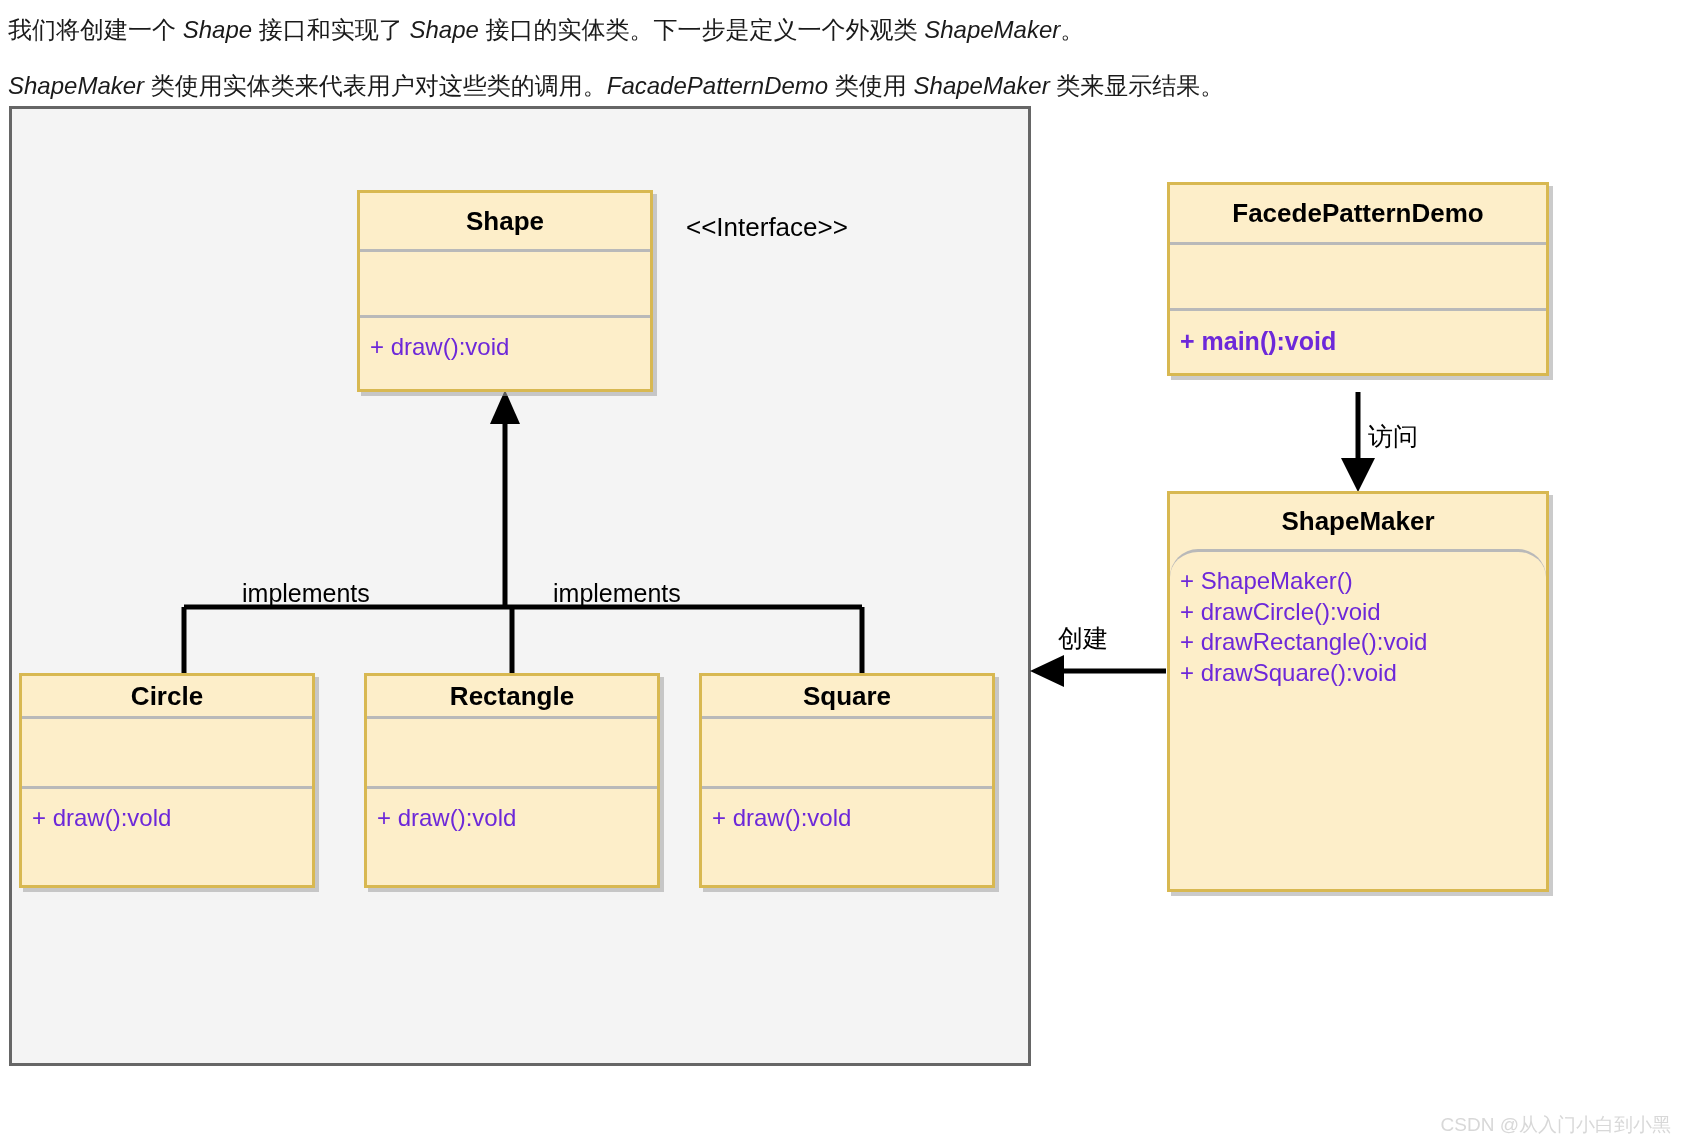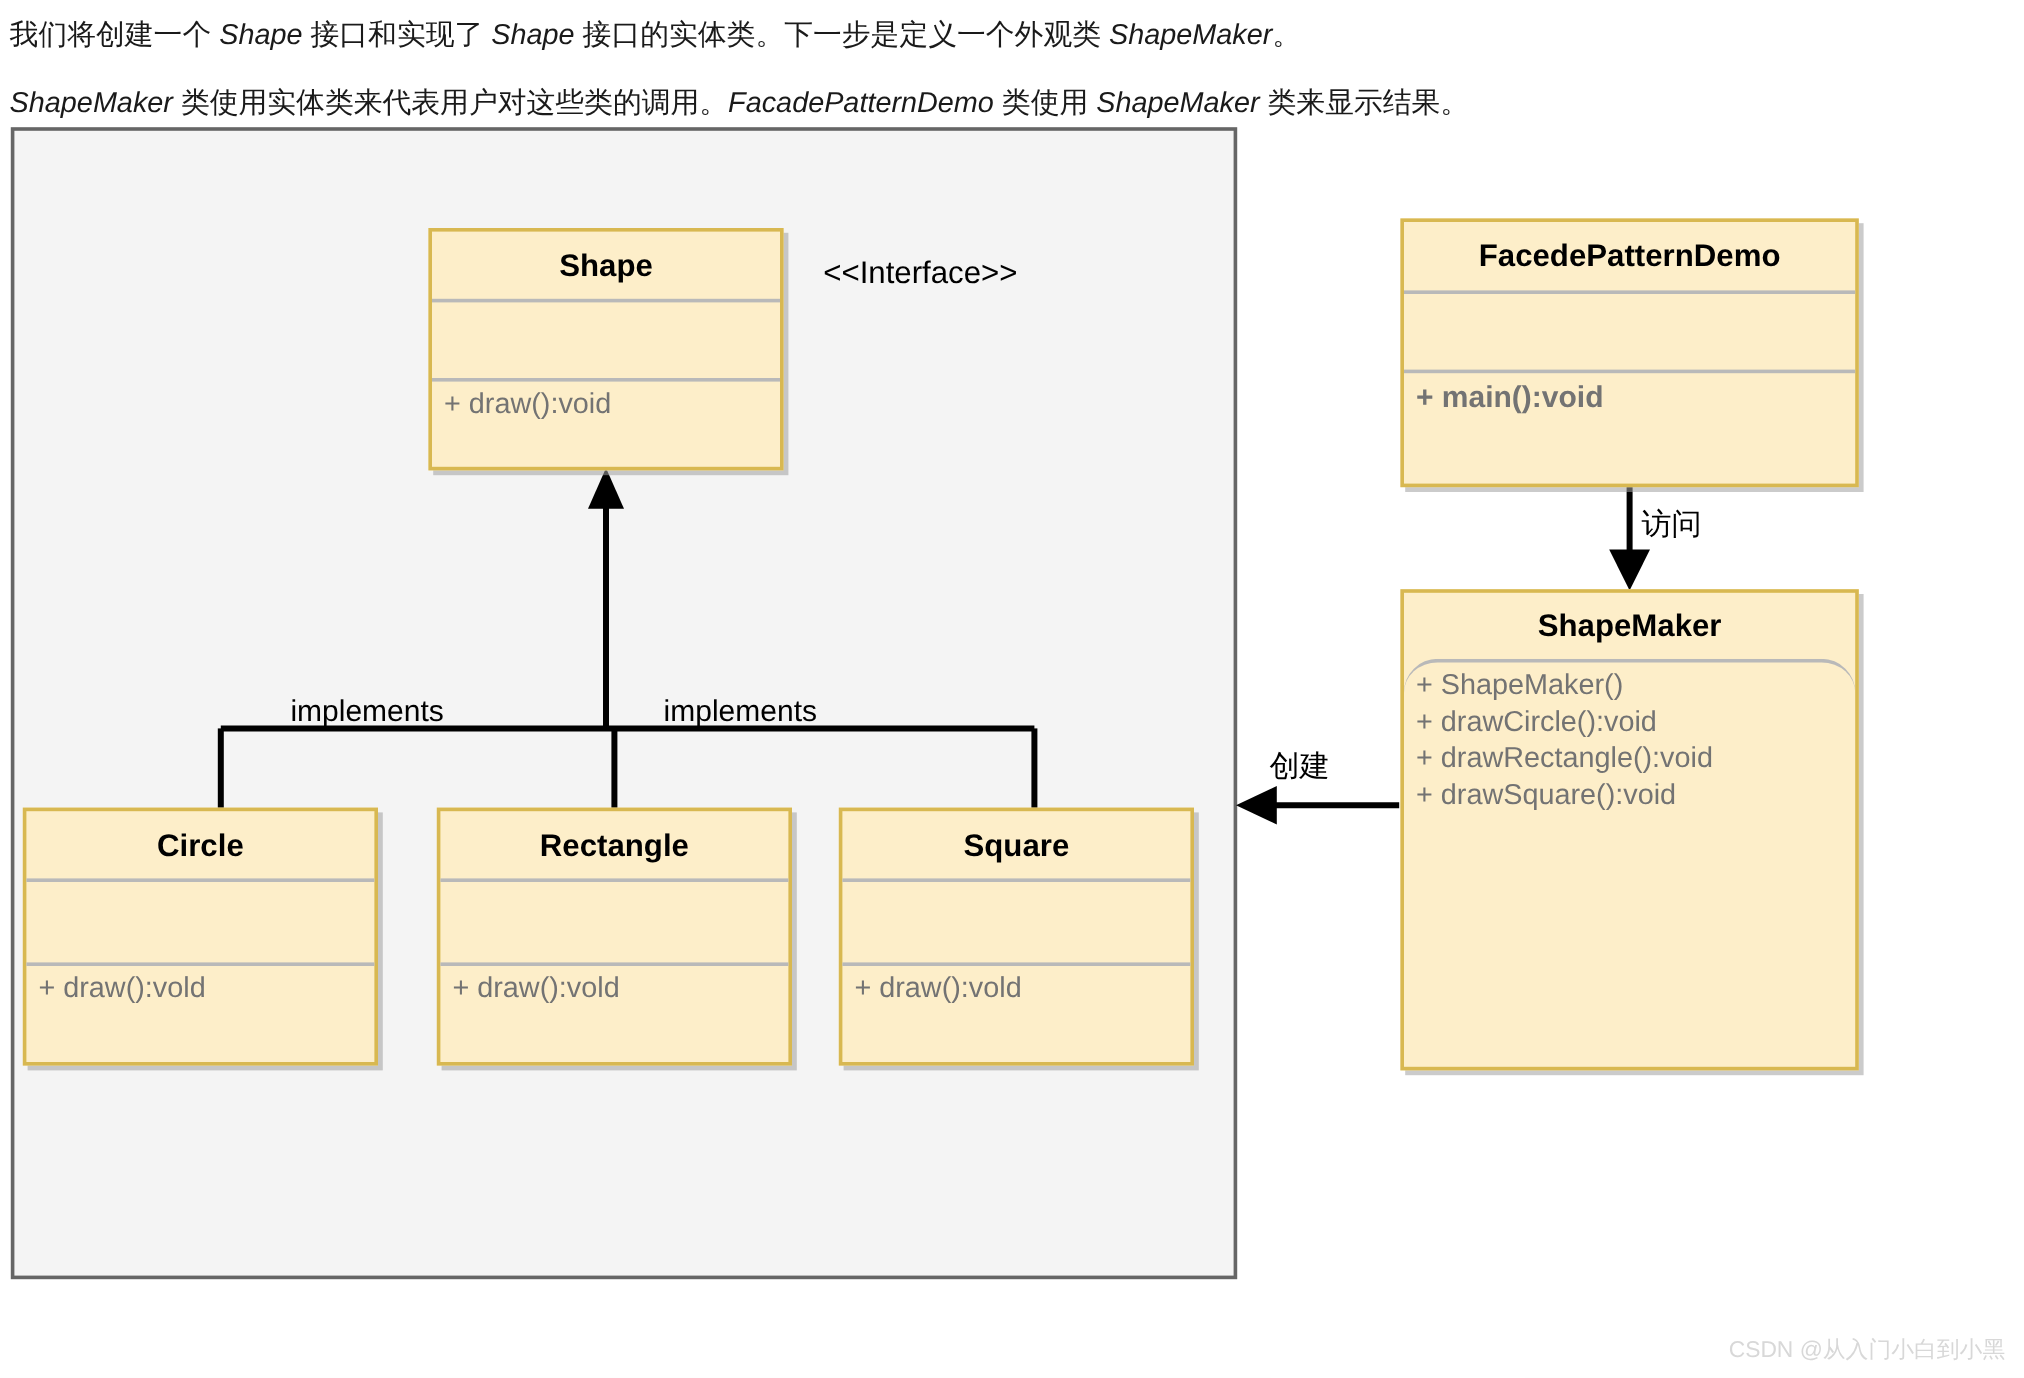--- a/index.html
+++ b/index.html
@@ -64,46 +64,46 @@
   }
   .uml .title {
     text-align: center;
     font-weight: bold;
     color: #000;
     display: flex;
     align-items: center;
     justify-content: center;
   }
   .uml .rows {
-    padding: 4px 10px 10px 10px;
-    color: #737373;
+    padding: 14px 10px 10px 10px;
+    color: #6d28d9;
   }
   .uml .rows .row {
     white-space: nowrap;
     line-height: 1.28;
   }
   .uml .rows .row.bold { font-weight: bold; }
 
   
   #box-shape { left: 357px; top: 190px; width: 296px; height: 202px; }
   #box-shape .title { height: 56px; font-size: 26px; }
   #box-shape .empty { height: 66px; }
   #box-shape .rows { font-size: 24px; height: 74px; }
 
   
   .leaf { width: 296px; height: 215px; top: 673px; }
-  .leaf .title { height: 56px; font-size: 26px; }
+  .leaf .title { height: 40px; font-size: 26px; }
   .leaf .empty { height: 70px; }
   .leaf .rows { font-size: 24px; height: 83px; }
   #box-circle   { left: 19px; }
   #box-rectangle{ left: 364px; }
   #box-square   { left: 699px; }
 
   
-  #box-demo { left: 1167px; top: 182px; width: 382px; height: 224px; }
+  #box-demo { left: 1167px; top: 182px; width: 382px; height: 194px; }
   #box-demo .title { height: 57px; font-size: 26px; }
   #box-demo .empty { height: 66px; }
   #box-demo .rows { font-size: 25px; height: 77px; }
 
   
   #box-maker { left: 1167px; top: 491px; width: 382px; height: 401px; }
   #box-maker .title { height: 55px; font-size: 26px; }
   #box-maker .attrs { font-size: 24px; height: 131px; }
   #box-maker .methods { font-size: 24px; height: 183px; border-radius: 28px; }
 

